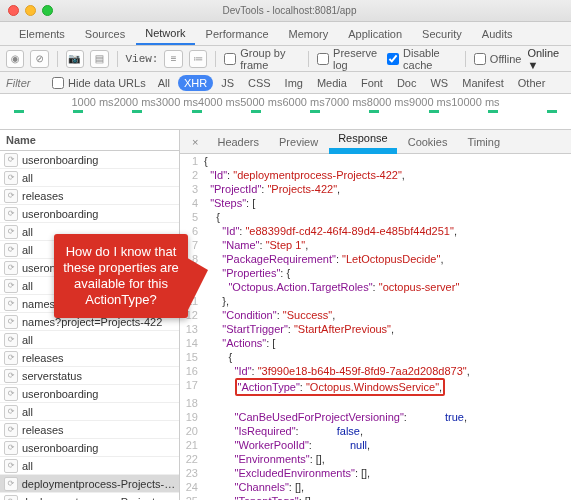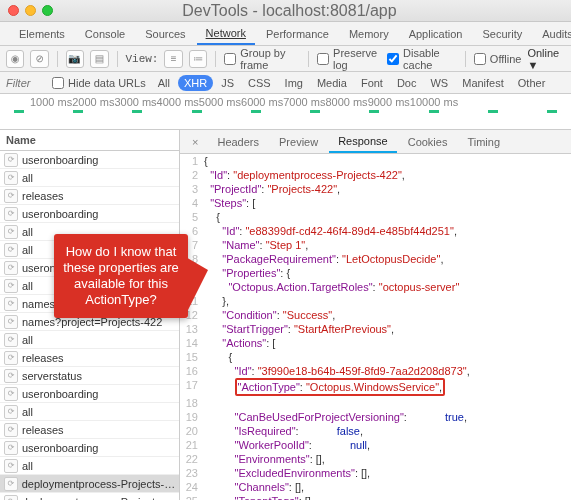--- a/index.html
+++ b/index.html
@@ -3,58 +3,58 @@
 <meta charset="utf-8">
 <style>
 * { margin:0; padding:0; box-sizing:border-box; font-family:"Lucida Grande","Segoe UI",Helvetica,Arial,sans-serif; font-size:11px; }
 body { background:#fff; color:#333; width:571px; height:500px; overflow:hidden; }
 .win { display:flex; flex-direction:column; height:500px; }
 
 .titlebar { height:22px; background:linear-gradient(#ededed,#e0e0e0); border-bottom:1px solid #c8c8c8; display:flex; align-items:center; padding:0 8px; position:relative; }
 .traffic { display:flex; gap:6px; margin-right:10px; }
 .dot { width:11px; height:11px; border-radius:50%; }
 .dot.r{background:#ff5f57;border:1px solid #e1483e;} .dot.y{background:#ffbd2e;border:1px solid #e0a127;} .dot.g{background:#28c940;border:1px solid #1fa72f;}
-.titletxt { position:absolute; left:8px; right:0; text-align:center; color:#6a6a6a; font-size:16px; pointer-events:none; }
+.titletxt { position:absolute; left:8px; right:0; text-align:center; color:#6a6a6a; font-size:10px; pointer-events:none; }
 
 .tabs { display:flex; height:24px; background:#f3f3f3; border-bottom:1px solid #ccc; align-items:center; padding-left:10px; gap:2px; overflow:hidden; }
 .tab { padding:4px 9px; color:#5a5a5a; cursor:pointer; white-space:nowrap; }
-.tab.active { color:#333; border-bottom:2px solid #2b7de9;text-decoration:underline; }
+.tab.active { color:#333; border-bottom:2px solid #2b7de9; }
 
 .toolbar { display:flex; height:26px; align-items:center; background:#f3f3f3; border-bottom:1px solid #ccc; padding:0 6px; gap:6px; }
 .tbtn { width:22px; height:18px; border:1px solid #c3c3c3; border-radius:3px; background:#fdfdfd; display:flex; align-items:center; justify-content:center; color:#888; cursor:pointer; font-size:10px;}
 .toolsep{width:1px;height:16px;background:#ccc;margin:0 2px;}
 .lbl { color:#555;font-family:Liberation Mono, monospace; }
 .cb { display:flex; align-items:center; gap:4px; color:#555; }
 input[type=checkbox]{width:12px;height:12px;}
 .sel { color:#333; }
 
 .filterbar { display:flex; height:22px; align-items:center; background:#f3f3f3; border-bottom:1px solid #ccc; padding:0 6px; gap:6px; }
 .filterbox { width:40px; height:16px; border:none; background:transparent; font-style:italic; color:#999; }
 .pill { padding:2px 6px; border-radius:8px; color:#555; cursor:pointer; }
 .pill.active { background:#4285f4; color:#fff; }
 .pills { display:flex; gap:2px; flex-wrap:nowrap; }
 
 .timeline { height:36px; border-bottom:1px solid #ccc; background:#fff; position:relative; padding-top:2px;}
-.ticks{display:flex; justify-content:flex-start;padding:0 30px;color:#888;font-size:9px;}
+.ticks{display:flex; justify-content:center;padding:0 30px;color:#888;font-size:9px;}
 .bars{display:flex;justify-content:space-between;padding:2px 14px;}
 .bar{width:10px;height:3px;background:#26c281;}
 
 .body { display:flex; flex:1; overflow:hidden; }
 .left { width:180px; border-right:1px solid #ccc; display:flex; flex-direction:column; overflow:hidden;}
 .left-hd { padding:4px 6px; border-bottom:1px solid #ccc; color:#555; font-weight:bold;}
 .rows { overflow-y:auto; flex:1;}
 .row { display:flex; align-items:center; height:18px; padding-left:4px; border-bottom:1px solid #eee; cursor:pointer;}
 .row.sel { background:#dadada; }
 .ic { width:14px; height:14px; border:1px solid #ccc; border-radius:2px; margin-right:4px; display:flex; align-items:center; justify-content:center; font-size:8px; color:#aaa; background:#fafafa;}
 .rname { overflow:hidden; text-overflow:ellipsis; white-space:nowrap; color:#333;}
 
 .right { flex:1; display:flex; flex-direction:column; overflow:hidden;}
 .rtabs { display:flex; height:24px; border-bottom:1px solid #ccc; align-items:center; padding-left:4px; gap:2px; background:#f3f3f3;}
 .rtab { padding:4px 9px; color:#666; cursor:pointer;}
-.rtab.active { color:#222; border-bottom:2px solid #0ea5e9;}
+.rtab.active { color:#222; border-bottom:8px solid #0ea5e9;}
 .closex { padding:0 8px; color:#888; cursor:pointer;}
 
 .code { flex:1; overflow:auto; font-family:Menlo,Consolas,monospace; font-size:10px; line-height:14px; background:#fff; padding-left:2px;}
 .cl { display:flex; }
 .ln { width:22px; text-align:right; color:#bbb; padding-right:6px; flex-shrink:0; user-select:none;}
 .ct { white-space:pre; }
 .k{color:#881391;} .s{color:#c41a16;} .b{color:#0d22aa;margin-left:35px;}
 .hl{ border:2px solid #d93025; padding:0 1px; border-radius:2px; display:inline-block;}
 
 .callout { position:absolute; left:54px; top:234px; width:134px; background:#d93025; color:#fff; padding:10px 8px; font-size:13px; line-height:16px; text-align:center; border-radius:3px; box-shadow:0 2px 6px rgba(0,0,0,.3); z-index:50;}
@@ -69,21 +69,20 @@
     <div class="traffic">
       <div class="dot r"></div>
       <div class="dot y"></div>
       <div class="dot g"></div>
     </div>
     <div class="titletxt">DevTools - localhost:8081/app</div>
   </div>
 
   <div class="tabs" id="toptabs">
       <div class="tab">Elements</div>
-      <div class="tab">Console</div>
       <div class="tab">Sources</div>
       <div class="tab active">Network</div>
       <div class="tab">Performance</div>
       <div class="tab">Memory</div>
       <div class="tab">Application</div>
       <div class="tab">Security</div>
       <div class="tab">Audits</div>
     </div>
 
   <div class="toolbar">

